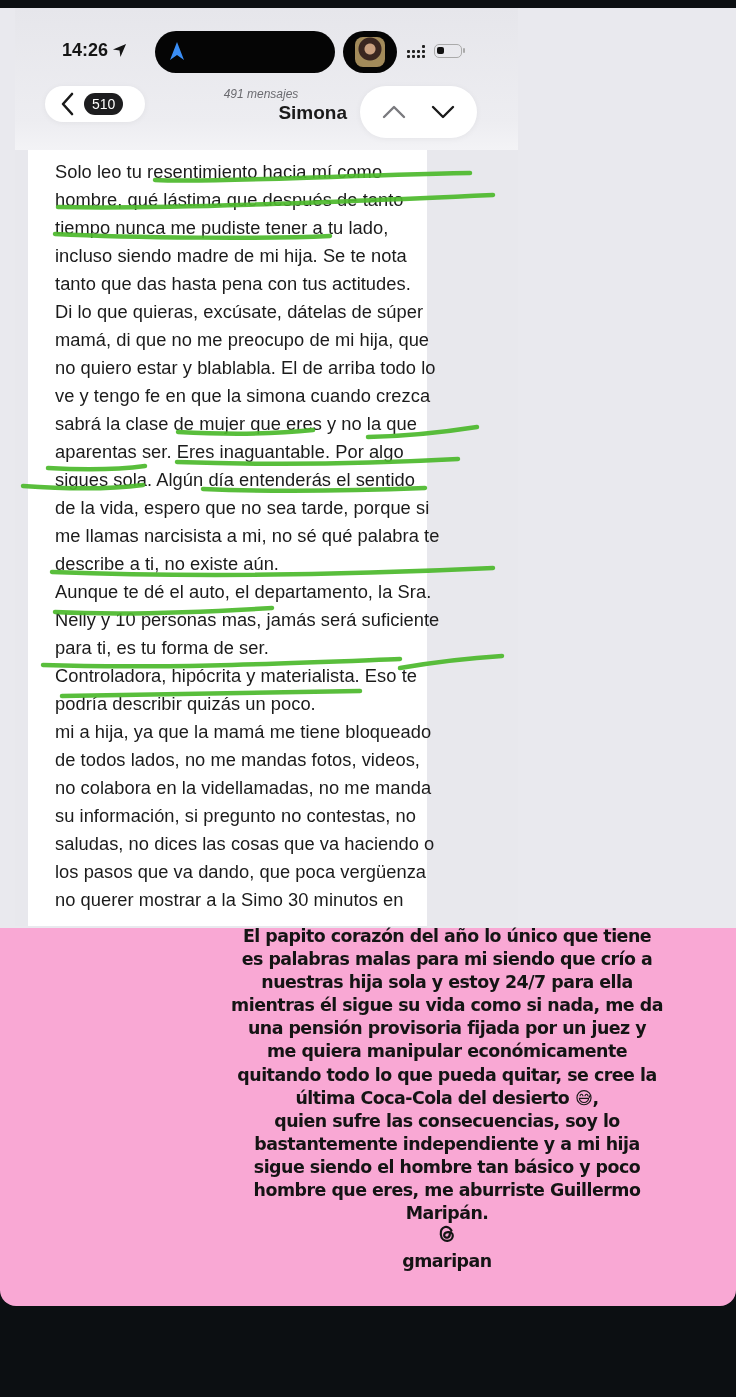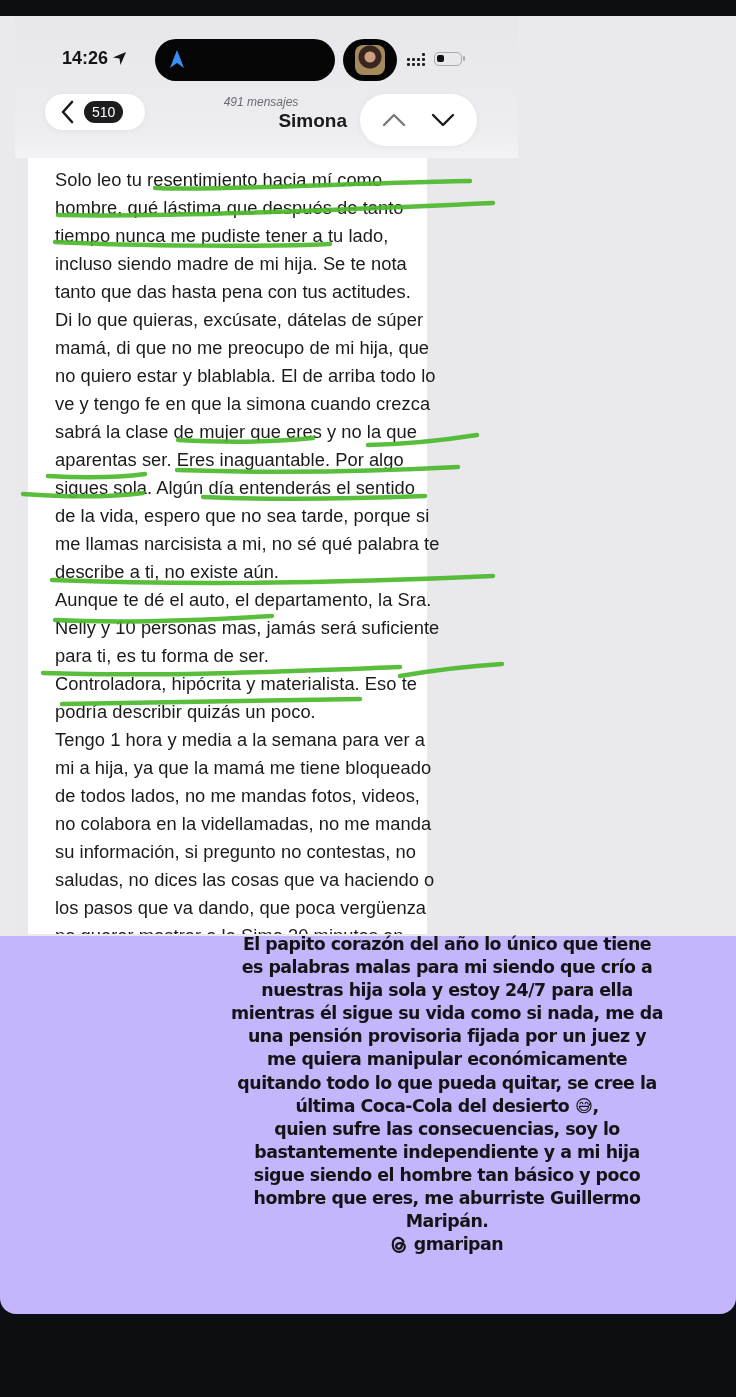--- a/index.html
+++ b/index.html
@@ -3,23 +3,23 @@
   <meta charset="utf-8">
   <style>
     * { box-sizing: border-box; margin: 0; padding: 0; }
     html, body { width: 736px; height: 1397px; overflow: hidden; }
     body {
       background: #0c0f12;
       font-family: "Liberation Sans", sans-serif;
       position: relative;
     }
     .story-card {
-      position: absolute; left: 0; top: 16px;
+      position: absolute; left: 0; top: 8px;
       width: 736px; height: 1298px;
-      background: #c4b5fd;
+      background: #f9a8d4;
       border-radius: 0 0 16px 16px;
       overflow: hidden;
     }
     .story-bg {
       position: absolute; left: 0; top: 0; width: 736px; height: 920px;
       background: #e9e9ee;
     }
     
     .shot {
       position: absolute; left: 15px; top: 0; width: 503px; height: 918px;
@@ -99,21 +99,21 @@
 
     
     .caption {
       position: absolute; left: 222px; top: 917px; width: 450px;
       text-align: center;
       font-family: "DejaVu Sans", sans-serif;
       font-weight: bold; font-size: 17.4px; line-height: 23.1px;
       color: #141414; letter-spacing: -0.5px;
     }
     .caption .line { display: block; white-space: nowrap; }
-    .mention { display: inline-flex; align-items: center; gap: 7px; }
+    .mention { display: inline-flex; align-items: center; gap: 7px; flex-direction: column; }
   </style>
 </head>
 <body>
 
 <div class="story-card">
   <div class="story-bg"></div>
 
   <div class="shot">
     <div class="shot-header"></div>
 
@@ -185,21 +185,20 @@
         <span class="msg-line">aparentas ser. Eres inaguantable. Por algo</span>
         <span class="msg-line">sigues sola. Algún día entenderás el sentido</span>
         <span class="msg-line">de la vida, espero que no sea tarde, porque si</span>
         <span class="msg-line">me llamas narcisista a mi, no sé qué palabra te</span>
         <span class="msg-line">describe a ti, no existe aún.</span>
         <span class="msg-line">Aunque te dé el auto, el departamento, la Sra.</span>
         <span class="msg-line">Nelly y 10 personas mas, jamás será suficiente</span>
         <span class="msg-line">para ti, es tu forma de ser.</span>
         <span class="msg-line">Controladora, hipócrita y materialista. Eso te</span>
         <span class="msg-line">podría describir quizás un poco.</span>
-        <span class="msg-line">Tengo 1 hora y media a la semana para ver a</span>
         <span class="msg-line">mi a hija, ya que la mamá me tiene bloqueado</span>
         <span class="msg-line">de todos lados, no me mandas fotos, videos,</span>
         <span class="msg-line">no colabora en la videllamadas, no me manda</span>
         <span class="msg-line">su información, si pregunto no contestas, no</span>
         <span class="msg-line">saludas, no dices las cosas que va haciendo o</span>
         <span class="msg-line">los pasos que va dando, que poca vergüenza</span>
         <span class="msg-line">no querer mostrar a la Simo 30 minutos en</span>
       </div>
     </div>
 

